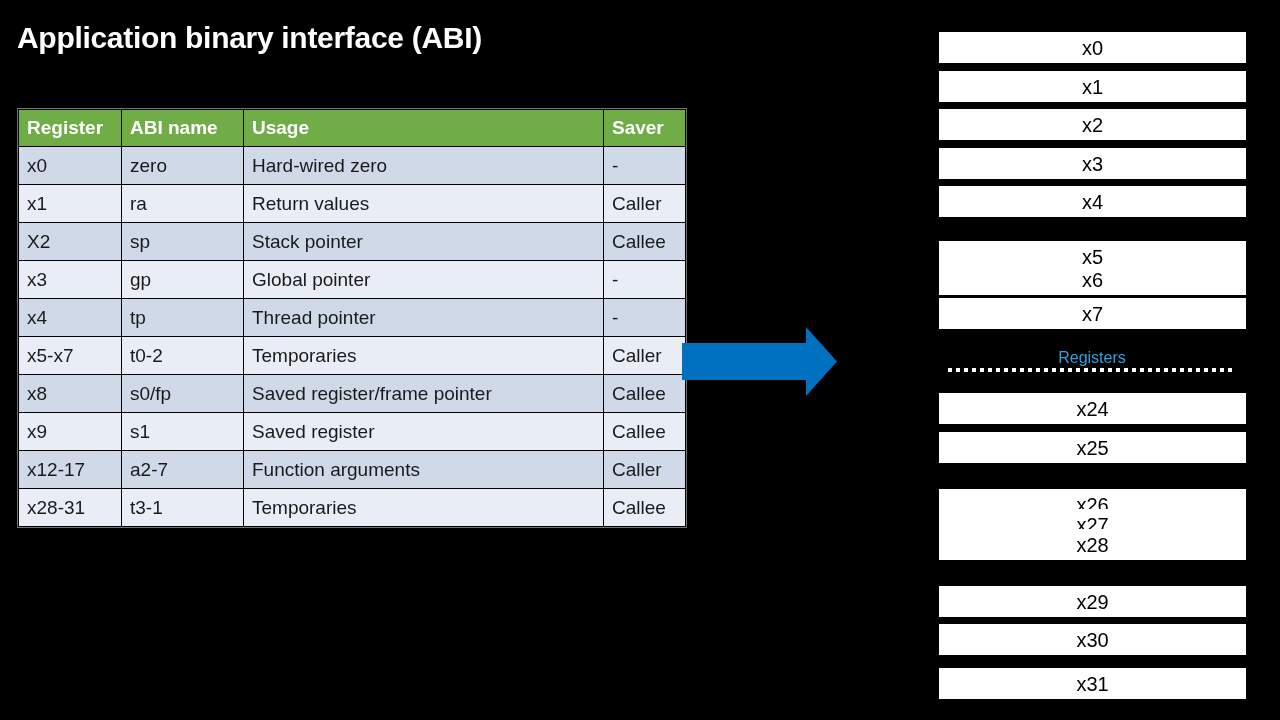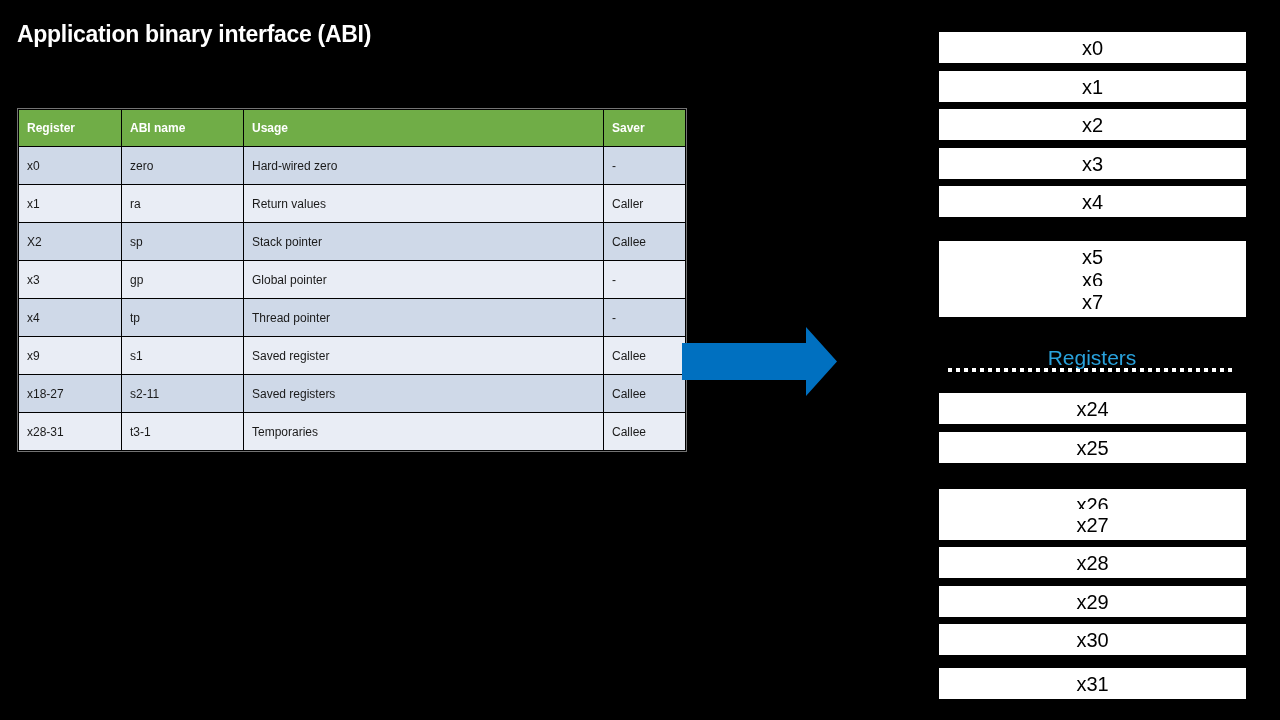--- a/index.html
+++ b/index.html
@@ -12,39 +12,39 @@
     background: var(--background, #000);
     position: relative;
     overflow: hidden;
     font-family: "Liberation Sans", sans-serif;
   }
   .slide-title {
     position: absolute;
     left: 17px;
     top: 21px;
     color: var(--title_text, #fff);
-    font-size: 23px;
+    font-size: 30px;
     font-weight: bold;
     letter-spacing: -0.3px;
     white-space: nowrap;
   }
   
   table.abi-table {
     position: absolute;
     left: 18px;
     top: 109px;
     width: 667px;
     border-collapse: collapse;
     table-layout: fixed;
     box-shadow: 0 0 0 1px rgba(255,255,255,0.45);
   }
   table.abi-table th, table.abi-table td {
     border: 1px solid var(--grid_border, #000);
     padding: 0 4px 0 8px;
-    font-size: 12px;
+    font-size: 19px;
     overflow: hidden;
     white-space: nowrap;
     text-align: left;
     vertical-align: middle;
   }
   table.abi-table th {
     background: var(--table_header_bg, #70AD47);
     color: var(--table_header_text, #fff);
     font-weight: bold;
     height: 36px;
@@ -91,21 +91,21 @@
     height: 4px;
     background: repeating-linear-gradient(to right, var(--dotted_line, #fff) 0 4px, transparent 4px 8px);
   }
   .reg-label {
     position: absolute;
     left: 0;
     width: 100%;
     top: 0;
     text-align: center;
     color: var(--registers_label_blue, #29A2DC);
-    font-size: 21px;
+    font-size: 16px;
     line-height: 24px;
   }
 </style>
 </head>
 <body>
 
 <div class="slide-title">Application binary interface (ABI)</div>
 
 <table class="abi-table">
   <colgroup>
@@ -147,30 +147,42 @@
       <td>Global pointer</td>
       <td>-</td>
     </tr>
     <tr>
       <td>x4</td>
       <td>tp</td>
       <td>Thread pointer</td>
       <td>-</td>
     </tr>
     <tr>
+      <td>x5-x7</td>
+      <td>t0-2</td>
+      <td>Temporaries</td>
+      <td>Caller</td>
+    </tr>
+    <tr>
+      <td>x8</td>
+      <td>s0/fp</td>
+      <td>Saved register/frame pointer</td>
+      <td>Callee</td>
+    </tr>
+    <tr>
       <td>x9</td>
       <td>s1</td>
       <td>Saved register</td>
       <td>Callee</td>
     </tr>
     <tr>
-      <td>x18-27</td>
-      <td>s2-11</td>
-      <td>Saved registers</td>
-      <td>Callee</td>
+      <td>x12-17</td>
+      <td>a2-7</td>
+      <td>Function arguments</td>
+      <td>Caller</td>
     </tr>
     <tr>
       <td>x28-31</td>
       <td>t3-1</td>
       <td>Temporaries</td>
       <td>Callee</td>
     </tr>
   </tbody>
 </table>
 
@@ -178,27 +190,27 @@
   <polygon class="arrow-poly" points="0,16 124,16 124,0 155,34.5 124,69 124,53 0,53"></polygon>
 </svg>
 
 <div class="regbox" style="top:32px">x0</div>
 <div class="regbox" style="top:71px">x1</div>
 <div class="regbox" style="top:109px">x2</div>
 <div class="regbox" style="top:148px">x3</div>
 <div class="regbox" style="top:186px">x4</div>
 <div class="regbox" style="top:241px">x5</div>
 <div class="regbox" style="top:264px">x6</div>
-<div class="regbox" style="top:286px">x7</div>
+<div class="regbox" style="top:298px">x7</div>
 
 <div class="reg-label-wrap">
   <div class="reg-dots"></div>
   <div class="reg-label">Registers</div>
 </div>
 
 <div class="regbox" style="top:393px">x24</div>
 <div class="regbox" style="top:432px">x25</div>
 <div class="regbox" style="top:489px">x26</div>
 <div class="regbox" style="top:509px">x27</div>
-<div class="regbox" style="top:547px">x28</div>
+<div class="regbox" style="top:529px">x28</div>
 <div class="regbox" style="top:586px">x29</div>
 <div class="regbox" style="top:624px">x30</div>
 <div class="regbox" style="top:668px">x31</div>
 
 </body></html>

